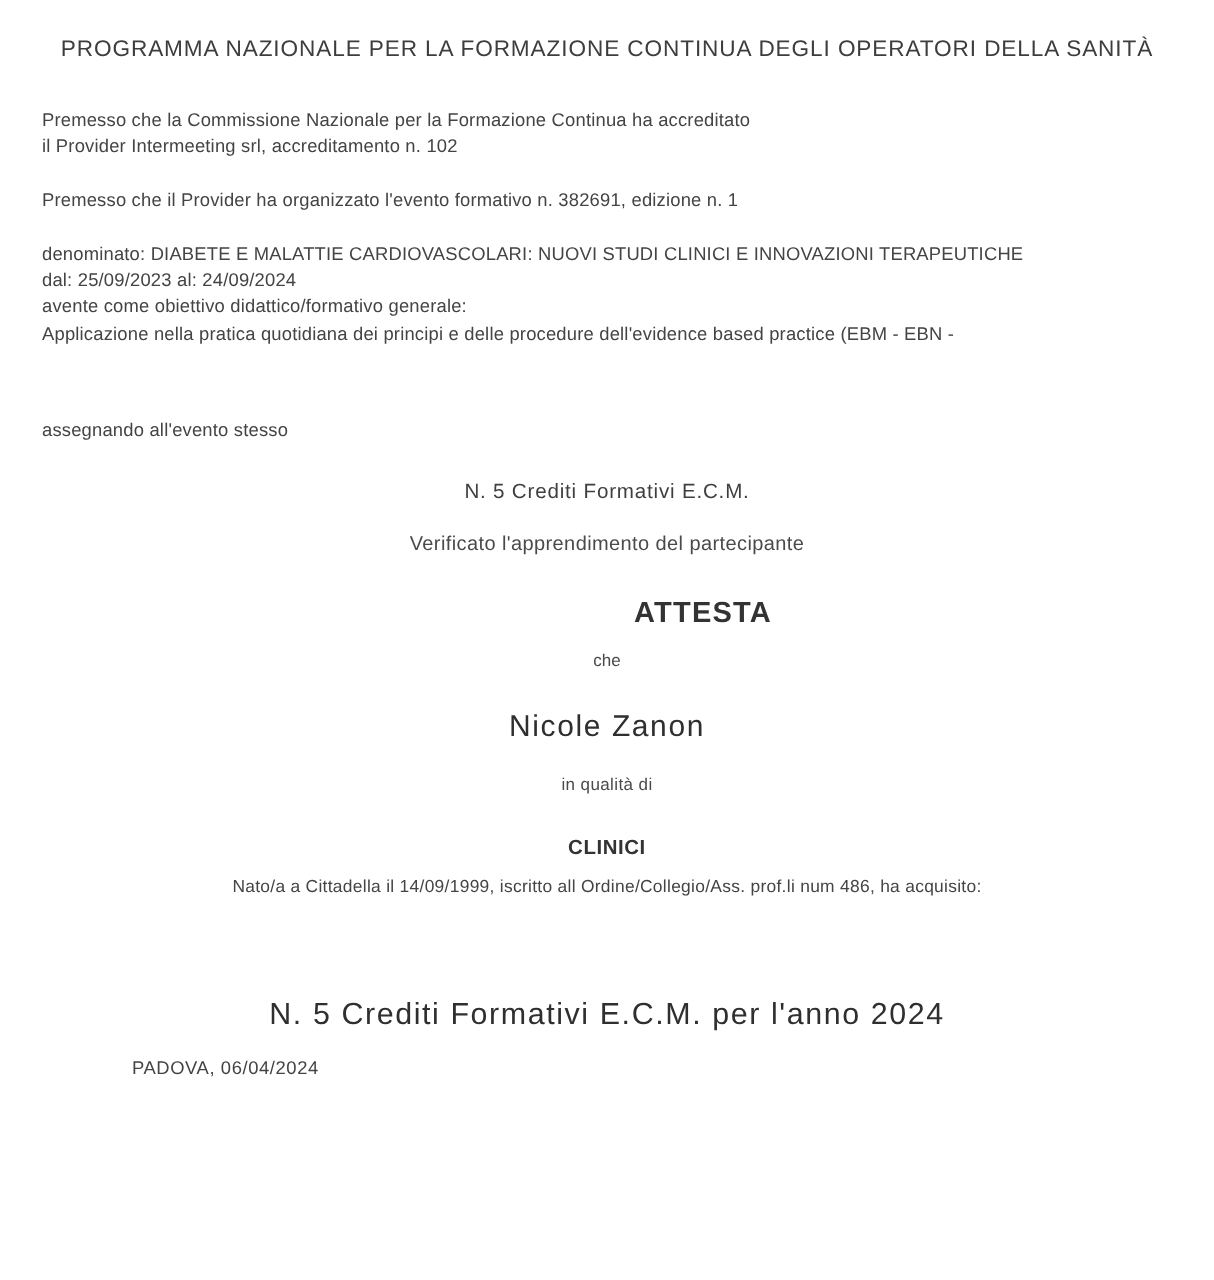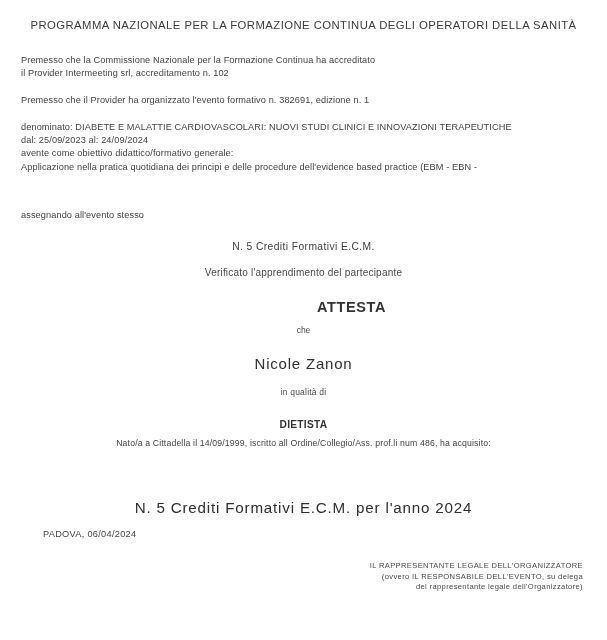--- a/index.html
+++ b/index.html
@@ -90,21 +90,21 @@
       letter-spacing: 0.15px;
     }
     .credits-big {
       top: 471px;
       font-size: 15.2px;
       letter-spacing: 0.8px;
       color: #2f2f2f;
       margin-top: 28px;
     }
     .place-date {
-      left: 15px;
+      left: 38px;
       top: 529px;
       font-size: 9.2px;
       color: #444444;
       letter-spacing: 0.3px;
       padding-left: 28px;
     }
     .signature {
       right: 24px;
       top: 561px;
       text-align: right;
@@ -145,27 +145,22 @@
   <div class="abs center verificato">Verificato l'apprendimento del partecipante</div>
 
   <div class="abs center attesta">ATTESTA</div>
 
   <div class="abs center che">che</div>
 
   <div class="abs center name">Nicole Zanon</div>
 
   <div class="abs center qualita">in qualità di</div>
 
-  <div class="abs center profession">DIETISTA</div>
+  <div class="abs center profession">CLINICI</div>
 
   <div class="abs center nato">Nato/a a Cittadella il 14/09/1999, iscritto all Ordine/Collegio/Ass. prof.li num 486, ha acquisito:</div>
 
   <div class="abs center credits-big">N. 5 Crediti Formativi E.C.M. per l'anno 2024</div>
 
   <div class="abs place-date">PADOVA, 06/04/2024</div>
 
-  <div class="abs signature">
-    <span class="line">IL RAPPRESENTANTE LEGALE DELL'ORGANIZZATORE</span>
-    <span class="line">(ovvero IL RESPONSABILE DELL'EVENTO, su delega</span>
-    <span class="line">del rappresentante legale dell'Organizzatore)</span>
-  </div>
 
 </div>
 
 </body></html>

